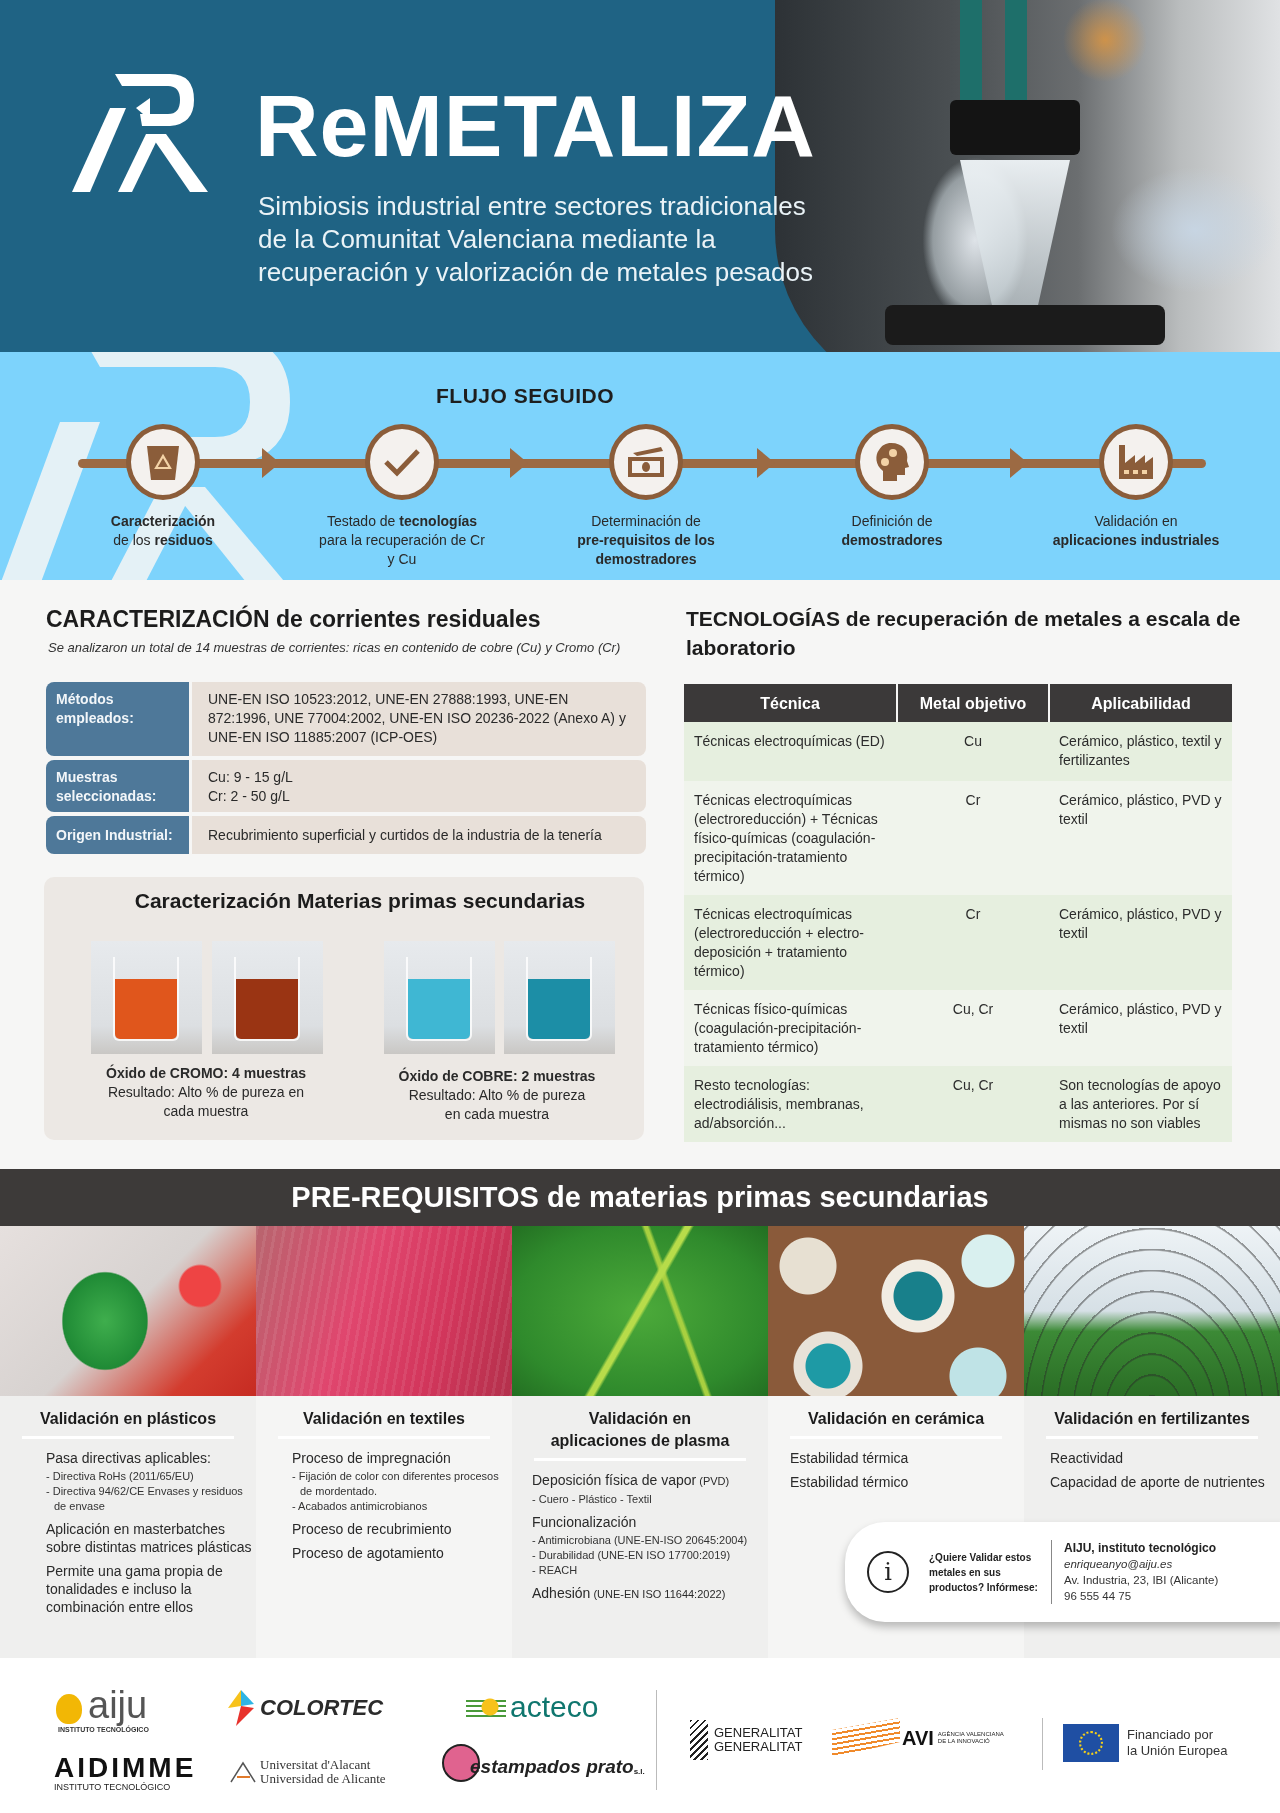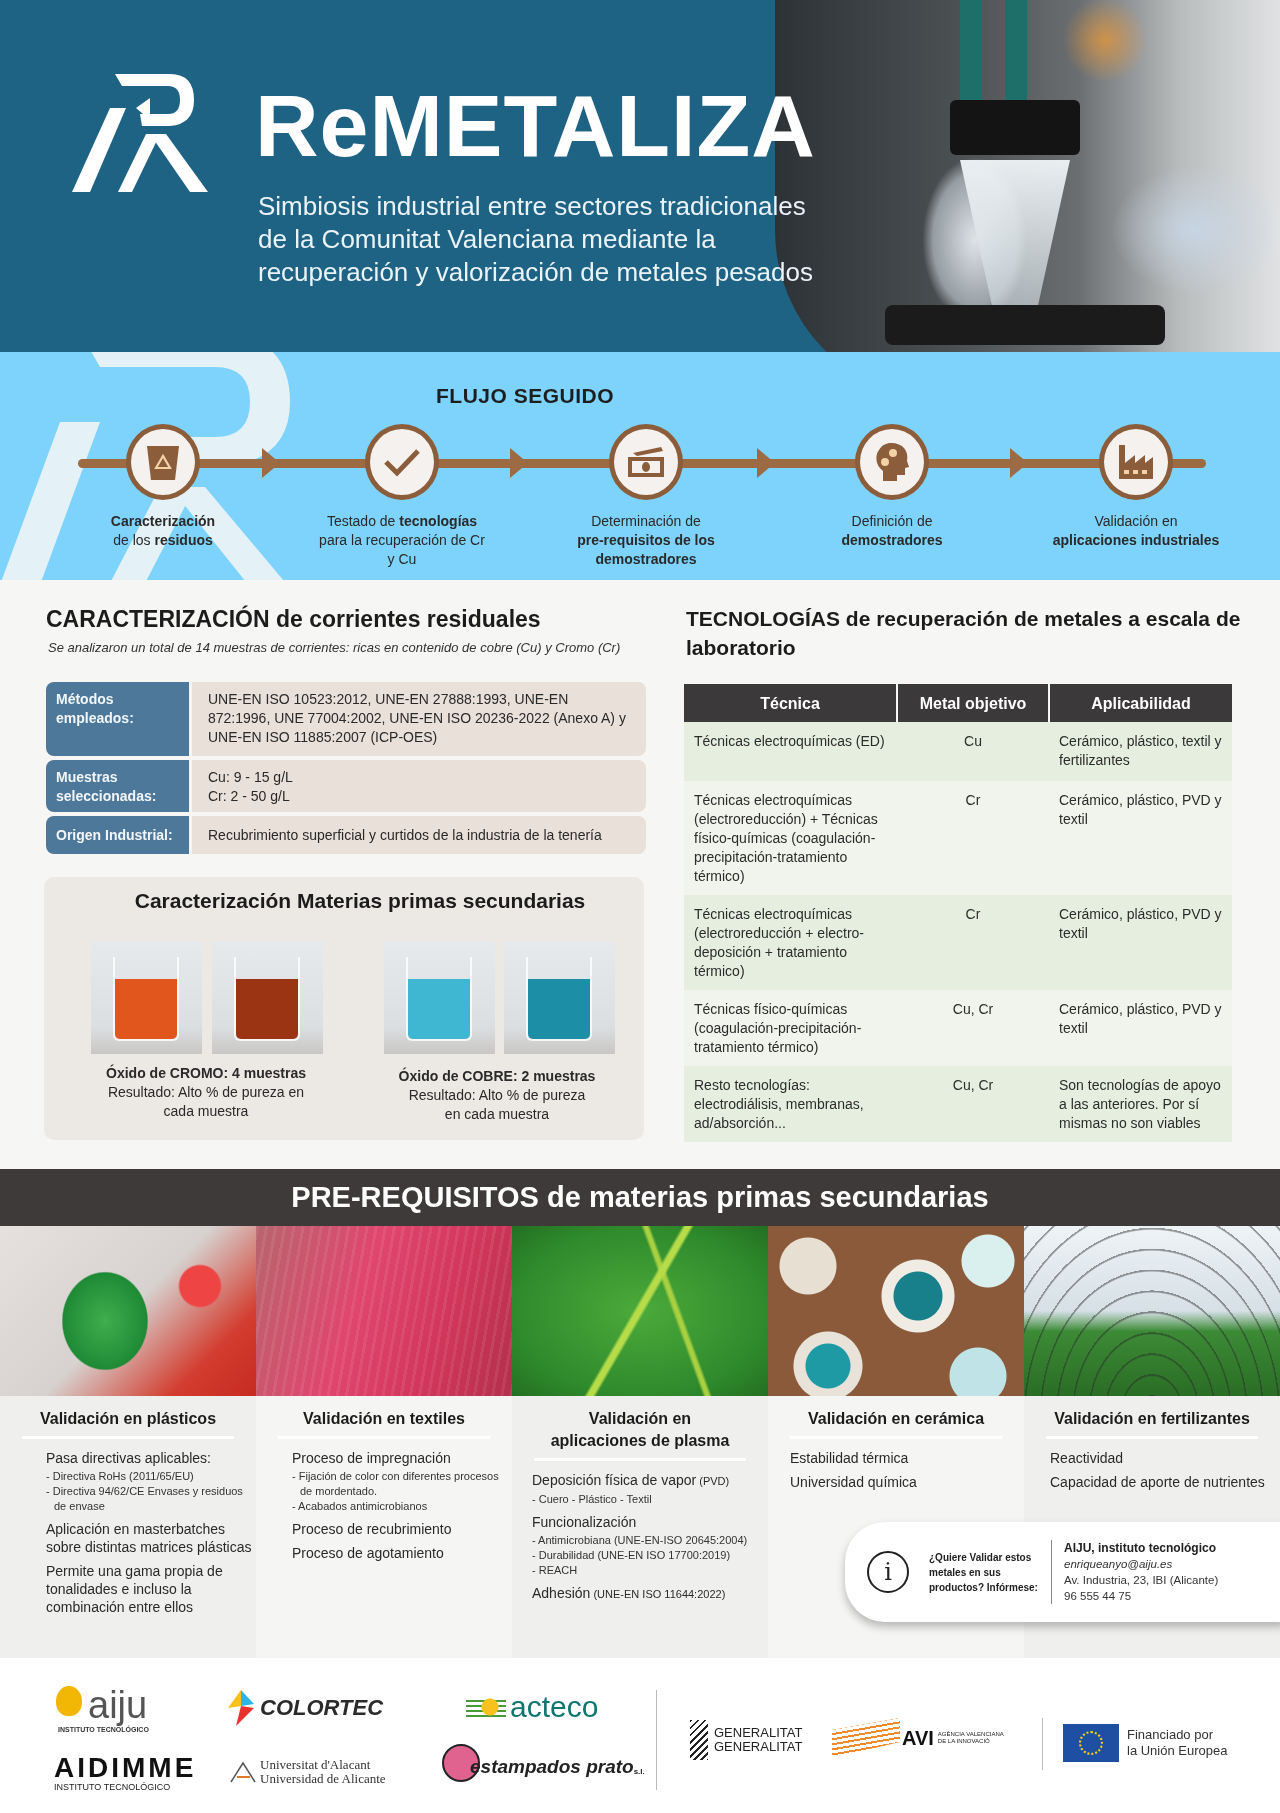--- a/index.html
+++ b/index.html
@@ -323,21 +323,21 @@
       <div class="pre-sub">- Antimicrobiana (UNE-EN-ISO 20645:2004)</div>
       <div class="pre-sub">- Durabilidad (UNE-EN ISO 17700:2019)</div>
       <div class="pre-sub">- REACH</div>
       <div class="pre-item"><span>Adhesión</span><small> (UNE-EN ISO 11644:2022)</small></div>
     </div>
   </div>
   <div class="pre-col c4">
     <div class="pre-h">Validación en cerámica</div>
     <div class="pre-body">
       <div class="pre-item">Estabilidad térmica</div>
-      <div class="pre-item">Universidad química</div>
+      <div class="pre-item">Estabilidad térmico</div>
     </div>
   </div>
   <div class="pre-col c5">
     <div class="pre-h">Validación en fertilizantes</div>
     <div class="pre-body">
       <div class="pre-item">Reactividad</div>
       <div class="pre-item">Capacidad de aporte de nutrientes</div>
     </div>
   </div>
 </section>
@@ -349,21 +349,21 @@
   <div class="contact-info">
     <div class="org">AIJU, instituto tecnológico</div>
     <div class="mail">enriqueanyo@aiju.es</div>
     <div>Av. Industria, 23, IBI (Alicante)</div>
     <div>96 555 44 75</div>
   </div>
 </div>
 
 <footer class="logos">
   <div class="lg" style="left:56px;top:28px">
-    <div style="display:flex;align-items:flex-start">
+    <div style="display:flex;align-items:flex-end">
       <div style="width:26px;height:30px;border-radius:50% 50% 45% 45%;background:#f2b705;margin-right:6px"></div>
       <span style="font-size:38px;color:#555;line-height:1">aiju</span>
     </div>
     <div style="font-size:7px;font-weight:700;color:#333;margin-left:2px;margin-top:2px">INSTITUTO TECNOLÓGICO</div>
   </div>
   <div class="lg" style="left:54px;top:96px">
     <div style="font-size:28px;font-weight:700;letter-spacing:3px;color:#111;line-height:1">AIDIMME</div>
     <div style="font-size:9px;color:#222">INSTITUTO TECNOLÓGICO</div>
   </div>
   <div class="lg" style="left:226px;top:32px;display:flex;align-items:center">

